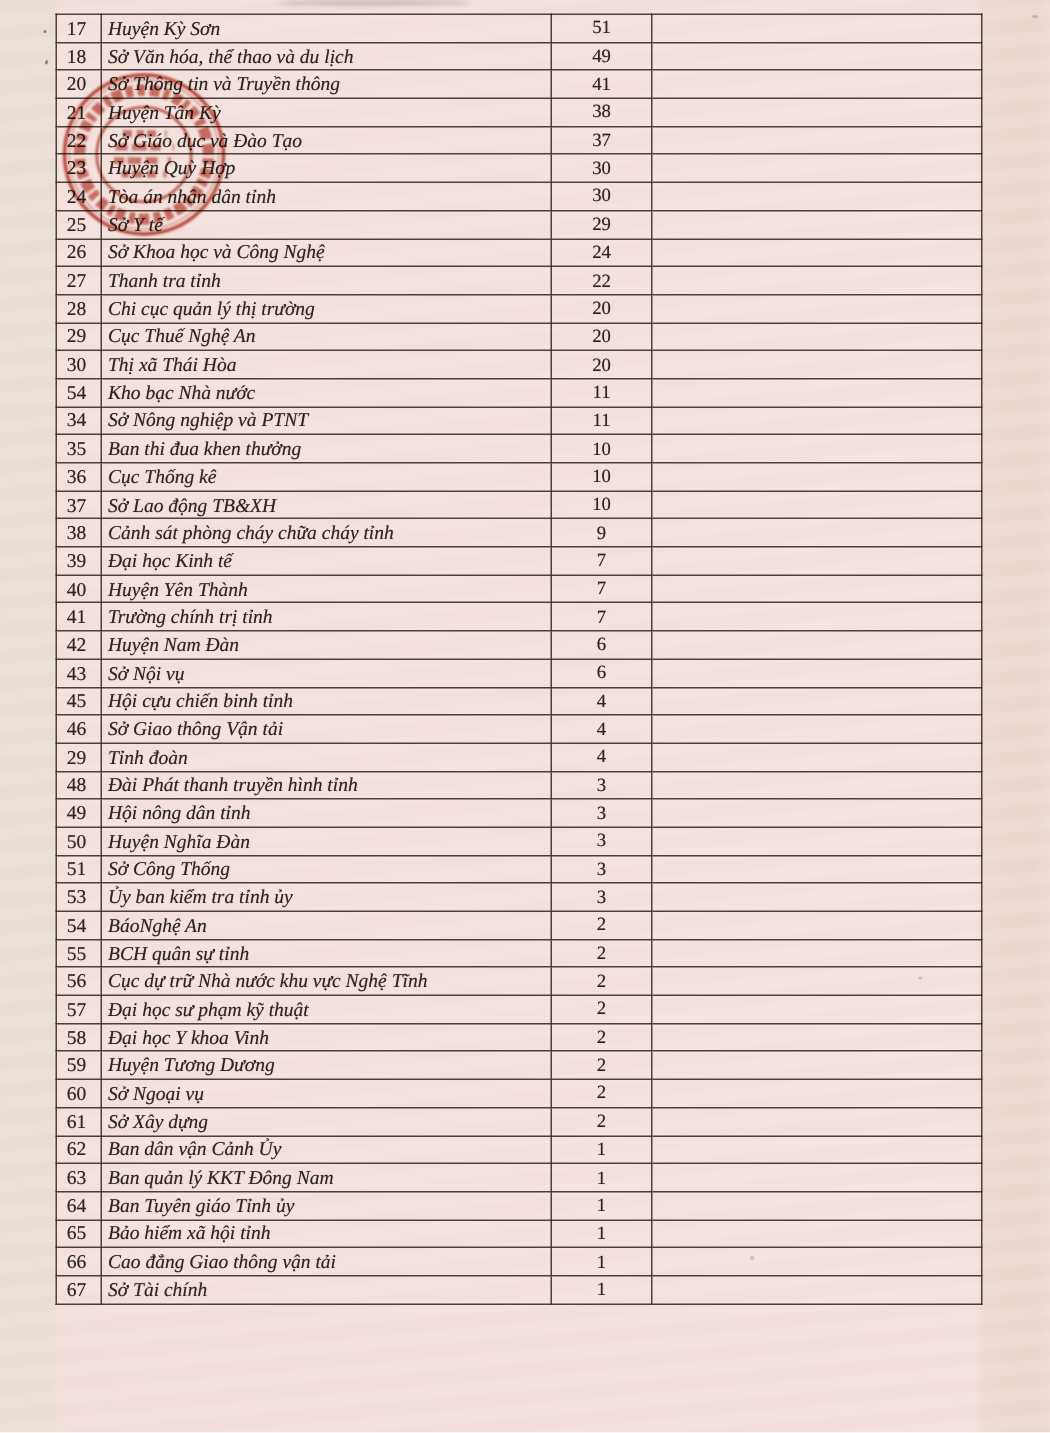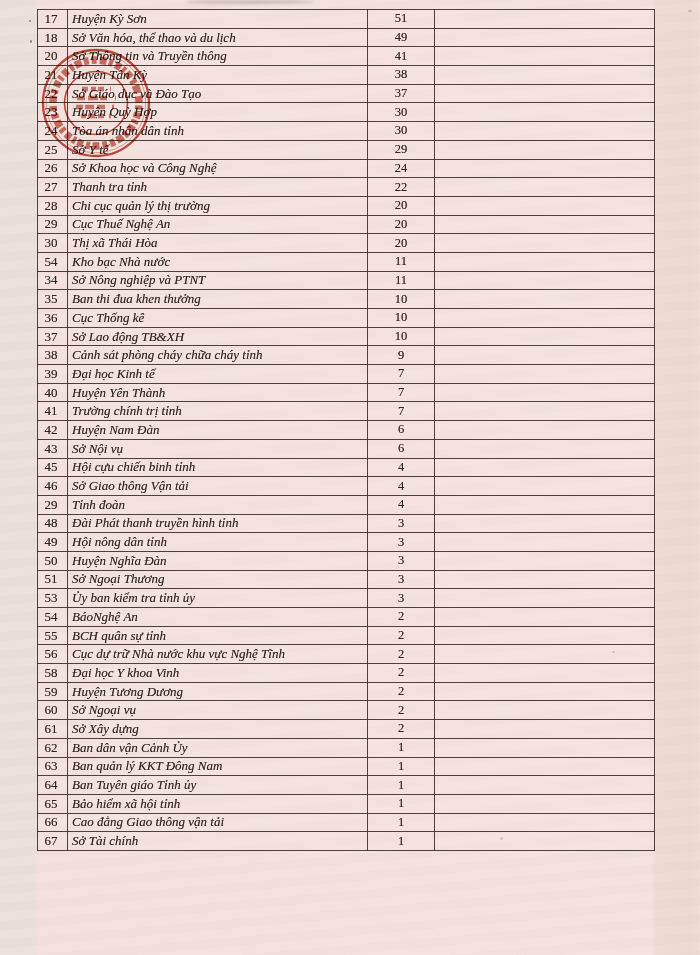--- a/index.html
+++ b/index.html
@@ -270,21 +270,21 @@
           <td class="c-note"></td>
         </tr>
         <tr>
           <td class="c-stt">50</td>
           <td class="c-name">Huyện Nghĩa Đàn</td>
           <td class="c-count">3</td>
           <td class="c-note"></td>
         </tr>
         <tr>
           <td class="c-stt">51</td>
-          <td class="c-name">Sở Ngoại Thương</td>
+          <td class="c-name">Sở Công Thống</td>
           <td class="c-count">3</td>
           <td class="c-note"></td>
         </tr>
         <tr>
           <td class="c-stt">53</td>
           <td class="c-name">Ủy ban kiểm tra tỉnh ủy</td>
           <td class="c-count">3</td>
           <td class="c-note"></td>
         </tr>
         <tr>
@@ -295,20 +295,26 @@
         </tr>
         <tr>
           <td class="c-stt">55</td>
           <td class="c-name">BCH quân sự tỉnh</td>
           <td class="c-count">2</td>
           <td class="c-note"></td>
         </tr>
         <tr>
           <td class="c-stt">56</td>
           <td class="c-name">Cục dự trữ Nhà nước khu vực Nghệ Tĩnh</td>
+          <td class="c-count">2</td>
+          <td class="c-note"></td>
+        </tr>
+        <tr>
+          <td class="c-stt">57</td>
+          <td class="c-name">Đại học sư phạm kỹ thuật</td>
           <td class="c-count">2</td>
           <td class="c-note"></td>
         </tr>
         <tr>
           <td class="c-stt">58</td>
           <td class="c-name">Đại học Y khoa Vinh</td>
           <td class="c-count">2</td>
           <td class="c-note"></td>
         </tr>
         <tr>

